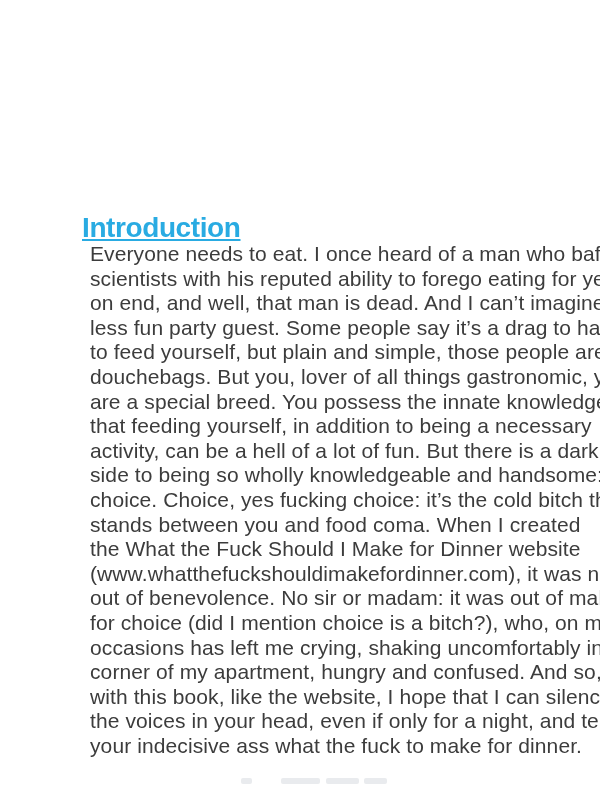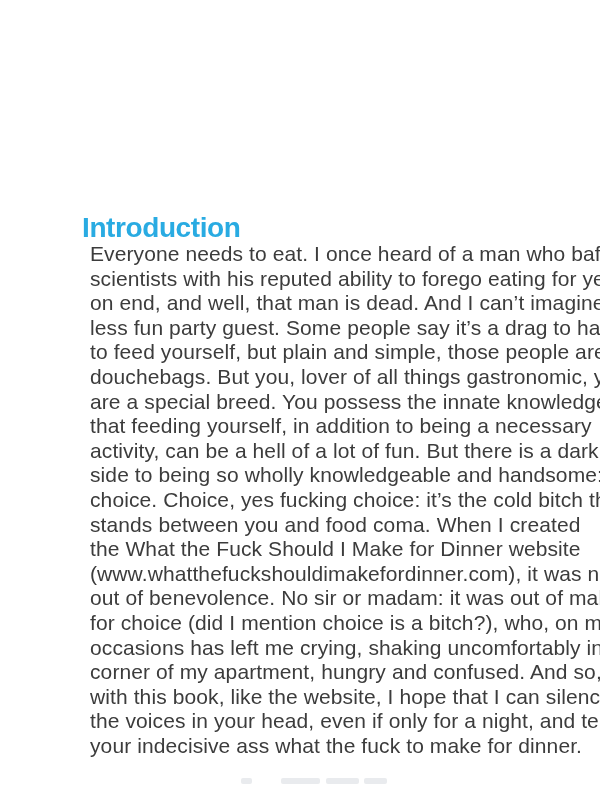--- a/index.html
+++ b/index.html
@@ -22,20 +22,21 @@
   .chapter-heading {
     position: absolute;
     left: 82px;
     top: 212px;
     margin: 0;
     font-size: 28px;
     font-weight: bold;
     letter-spacing: -0.4px;
     color: #29abe2;
     font-family: "Liberation Sans", sans-serif;
+    text-decoration: underline;
   }
   .body-paragraph {
     position: absolute;
     left: 82px;
     top: 234px;
     margin: 8px;
     width: 460px;
     font-size: 21px;
     line-height: 24.6px;
     letter-spacing: 0.1px;

